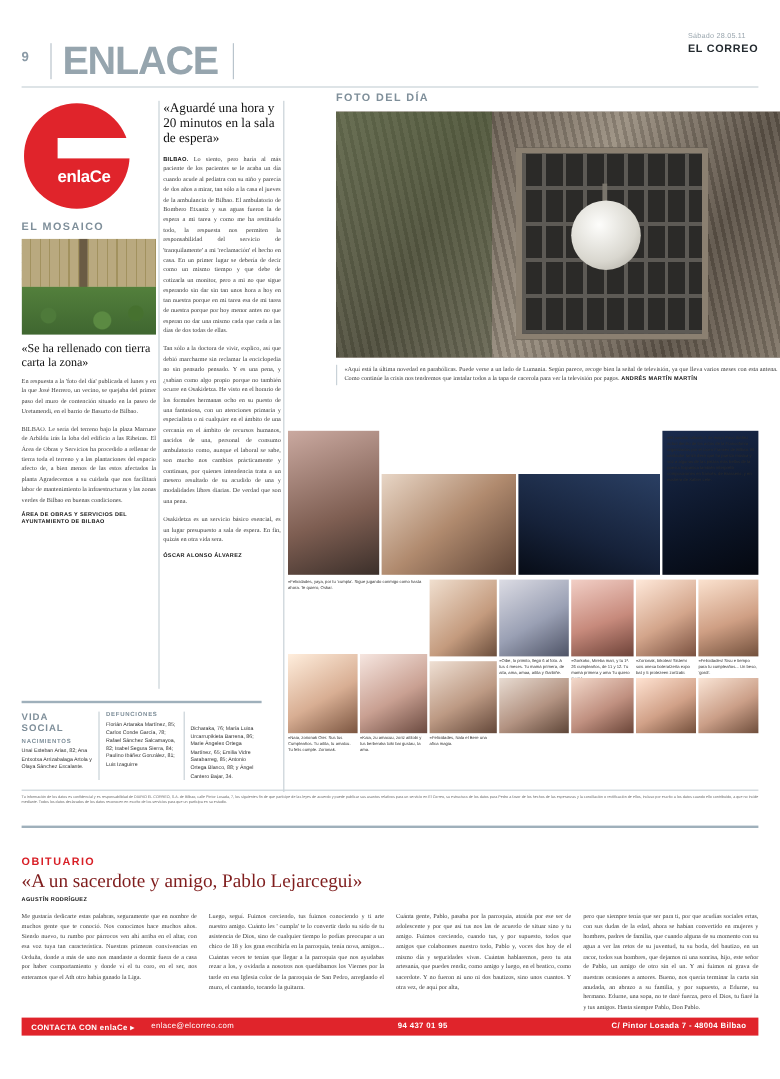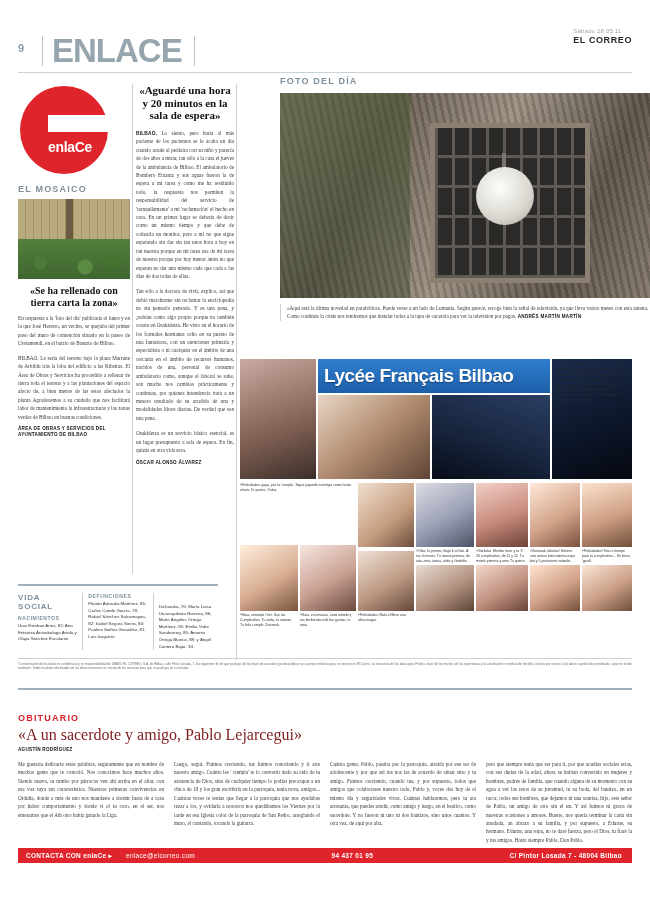--- a/index.html
+++ b/index.html
@@ -13,21 +13,21 @@
   .rule-v2{position:absolute;left:176px;top:0;width:1px;height:30px;background:#b9c4cc;}
   .sec-title{position:absolute;left:34px;top:-4px;font-family:"Liberation Sans",sans-serif;font-weight:700;font-size:33px;letter-spacing:-1px;color:#96a5ae;}
   .pub{position:absolute;right:0;top:-8px;text-align:left;font-family:"Liberation Sans",sans-serif;}
   .pub .date{font-size:6px;color:#9aa6ae;letter-spacing:.2px;}
   .pub .name{font-size:9px;font-weight:700;color:#22292e;letter-spacing:.6px;margin-top:1px;}
   .hr-top{position:absolute;left:18px;top:72px;width:614px;height:1px;background:#c9d2d8;}
 
   
   .kicker{font-family:"Liberation Sans",sans-serif;font-size:9px;font-weight:700;letter-spacing:1.2px;color:#7f8f9a;text-transform:uppercase;}
   .kicker.red{color:#d81f26;}
-  .hl{font-family:"Liberation Serif",serif;font-weight:700;color:#111;text-align:center;}
+  .hl{font-family:"Liberation Serif",serif;font-weight:400;color:#111;}
   .body{font-family:"Liberation Serif",serif;font-size:5.2px;line-height:1.62;text-align:justify;color:#3a3a3a;hyphens:auto;}
   .body b{font-family:"Liberation Sans",sans-serif;font-size:4.8px;letter-spacing:.2px;color:#111;}
   .sig{font-family:"Liberation Sans",sans-serif;font-size:4.6px;font-weight:700;letter-spacing:.3px;color:#111;text-transform:uppercase;}
 
   
   .col-left{position:absolute;left:18px;top:84px;width:112px;}
   .logo-box{position:relative;width:112px;height:92px;}
   .logo-circ{position:absolute;left:2px;top:2px;width:88px;height:88px;border-radius:50%;background:#e0242b;}
   .logo-bar{position:absolute;left:30px;top:31px;width:62px;height:17px;background:#fff;}
   .logo-word{position:absolute;left:30px;top:55px;font-family:"Liberation Sans",sans-serif;font-size:14px;font-weight:700;color:#fff;letter-spacing:-.3px;}
@@ -170,23 +170,20 @@
         <span class="sig">ANDRÉS MARTÍN MARTÍN</span>
       </div>
     </div>
   </div>
 
   <div class="album">
     <div class="album-grid">
 
       <div class="ph" style="left:0;top:0;width:76px;height:120px;background:linear-gradient(160deg,#caa9a0,#7e5e52 60%,#3b2f2a);"></div>
 
-      <div class="banner">
-        <span>Lycée Français Bilbao</span>
-      </div>
       <div class="ph" style="left:78px;top:36px;width:112px;height:84px;background:linear-gradient(140deg,#e8d6c6,#b08a6e 50%,#5e4436);"></div>
       <div class="ph" style="left:192px;top:36px;width:118px;height:84px;background:linear-gradient(200deg,#2a3f63,#16223a 60%,#070c16);"></div>
       <div class="ph" style="left:312px;top:0;width:80px;height:120px;background:linear-gradient(160deg,#1a2b4d,#0a1222 70%,#050810);"></div>
 
       <div class="cap" style="left:0;top:124px;width:112px;">«Felicidades, yaya, por tu 'cumpla'. Sigue jugando conmigo como hasta ahora. Te quiero, Oskar.</div>
 
       <div class="ph" style="left:118px;top:124px;width:56px;height:64px;background:linear-gradient(140deg,#f0dfcf,#c49b7e 60%,#6b4e3c);"></div>
       <div class="ph" style="left:176px;top:124px;width:58px;height:64px;background:linear-gradient(150deg,#dcdce4,#9aa0b4 55%,#4e5366);"></div>
       <div class="ph" style="left:236px;top:124px;width:52px;height:64px;background:linear-gradient(160deg,#f2cfc6,#c78a7c 55%,#6d4238);"></div>
       <div class="ph" style="left:290px;top:124px;width:50px;height:64px;background:linear-gradient(150deg,#ffe9da,#d3a58b 55%,#7a5140);"></div>

